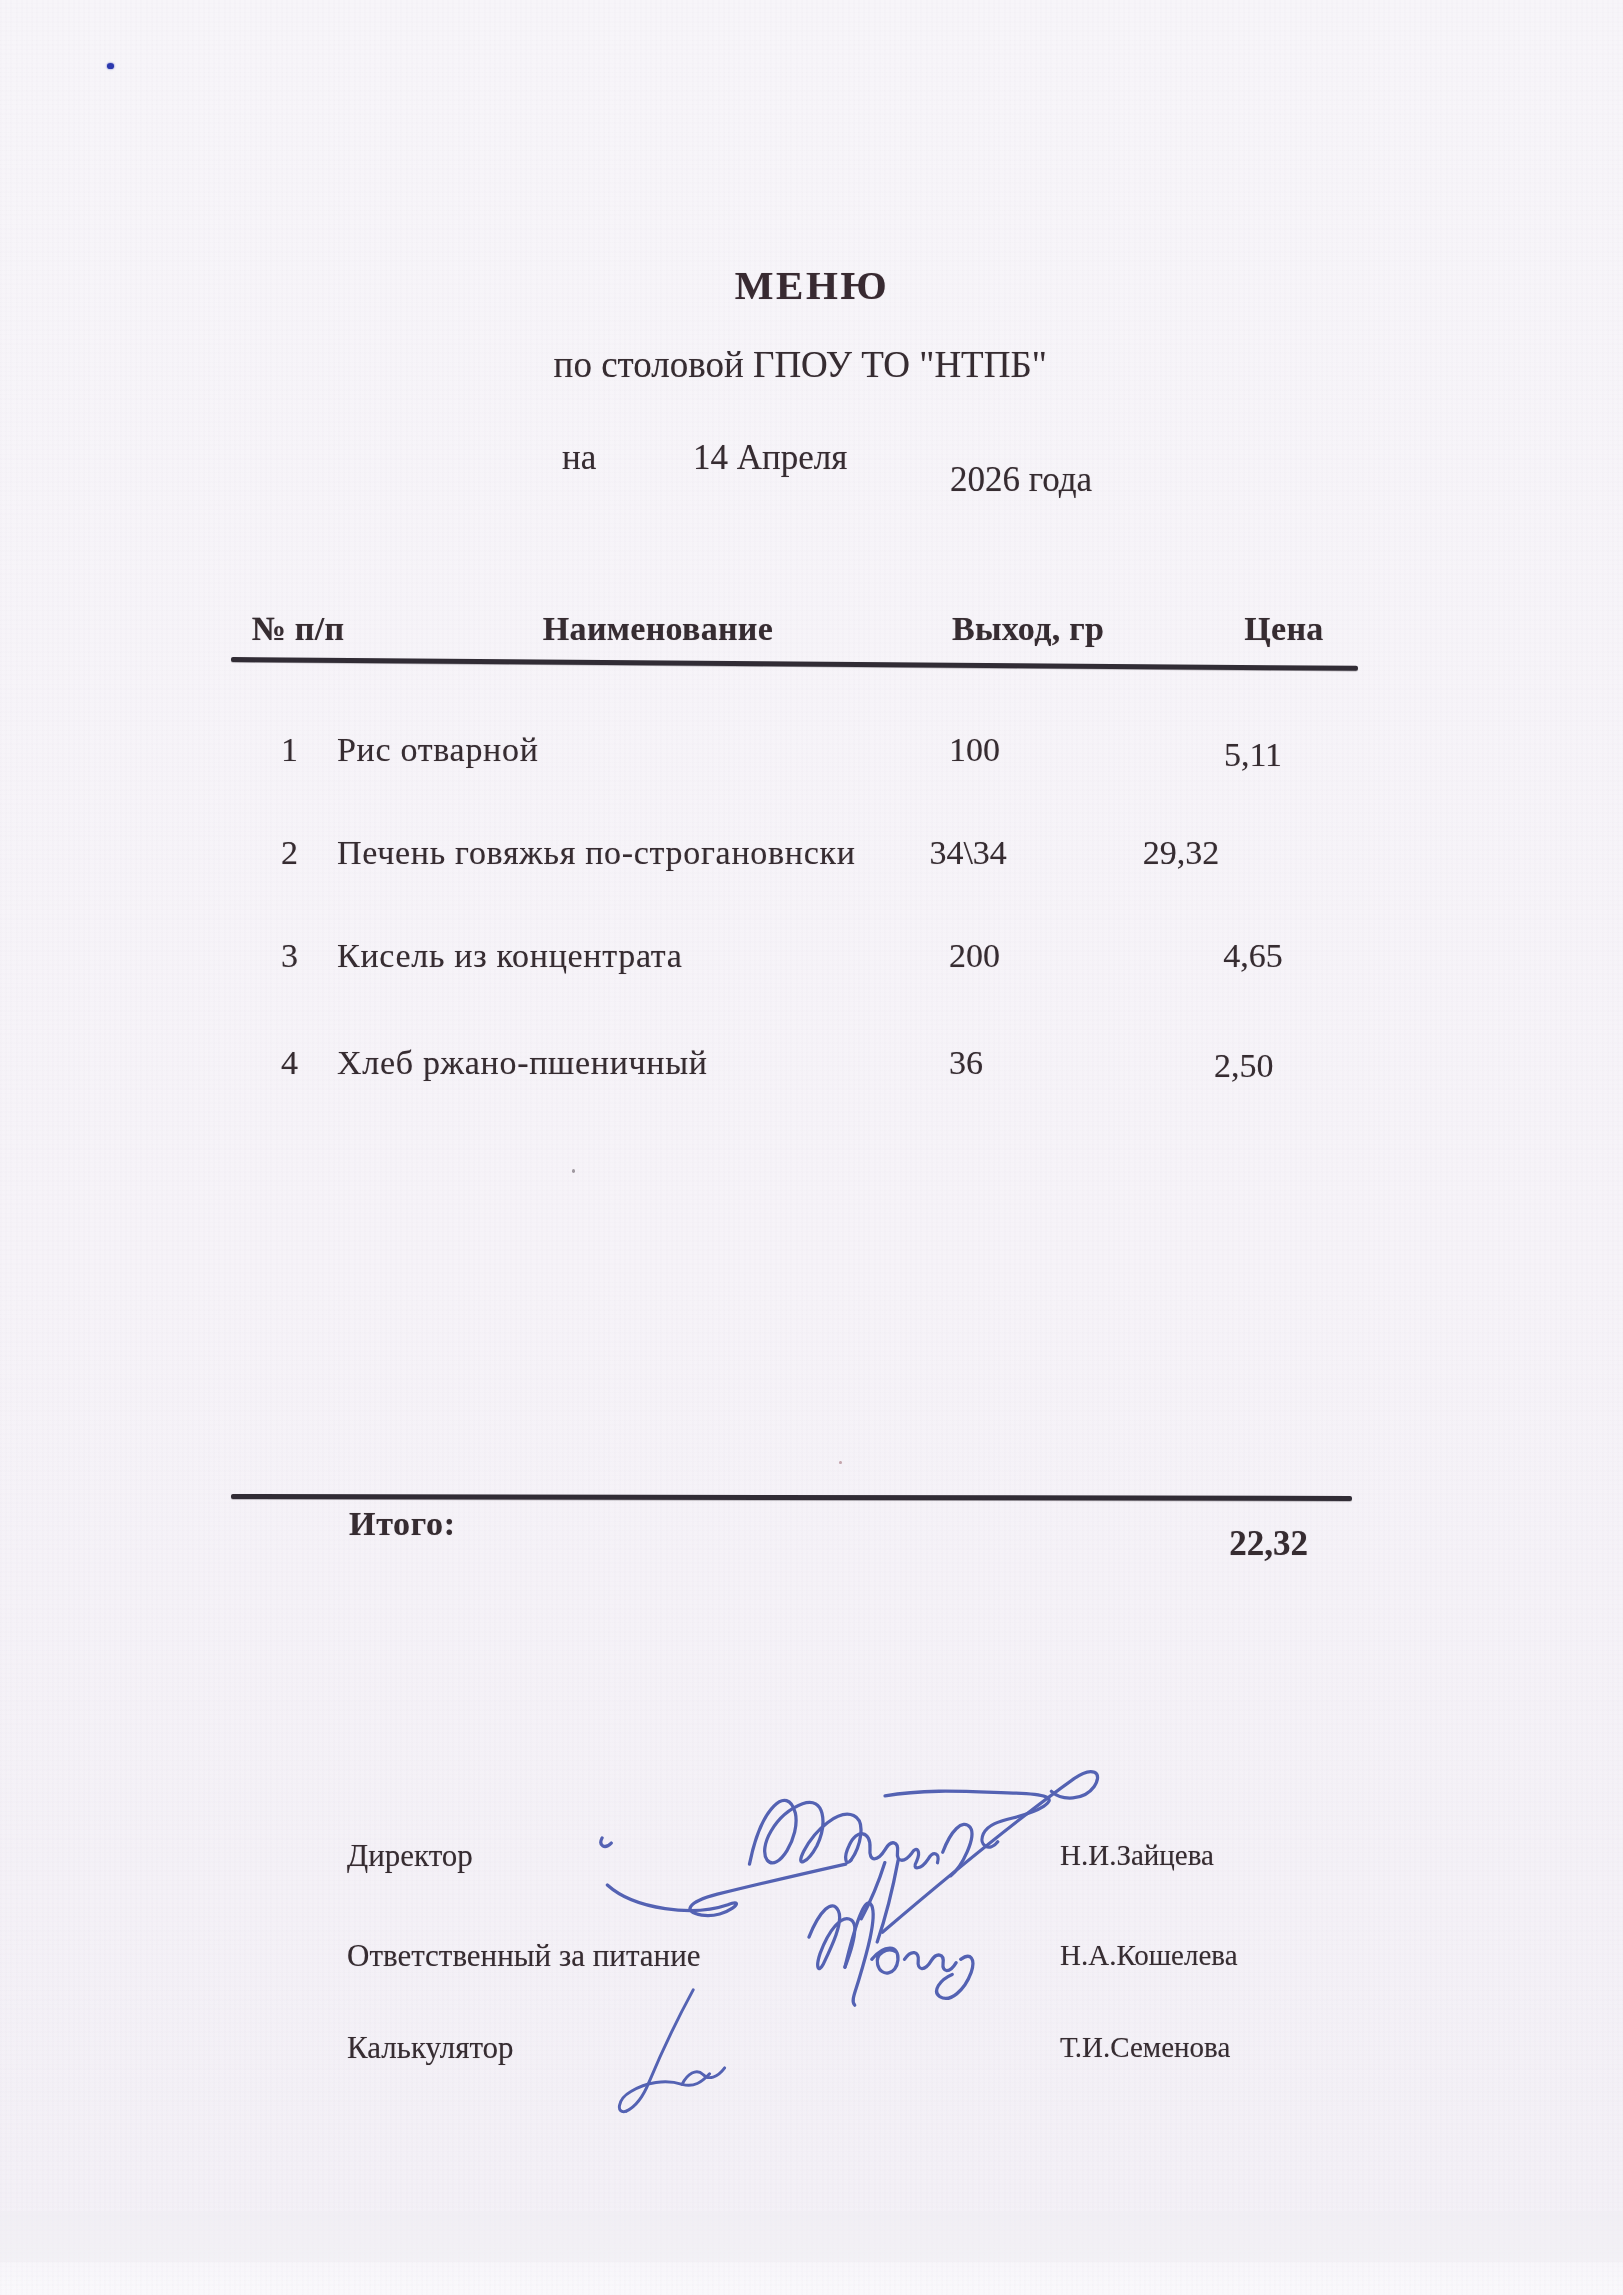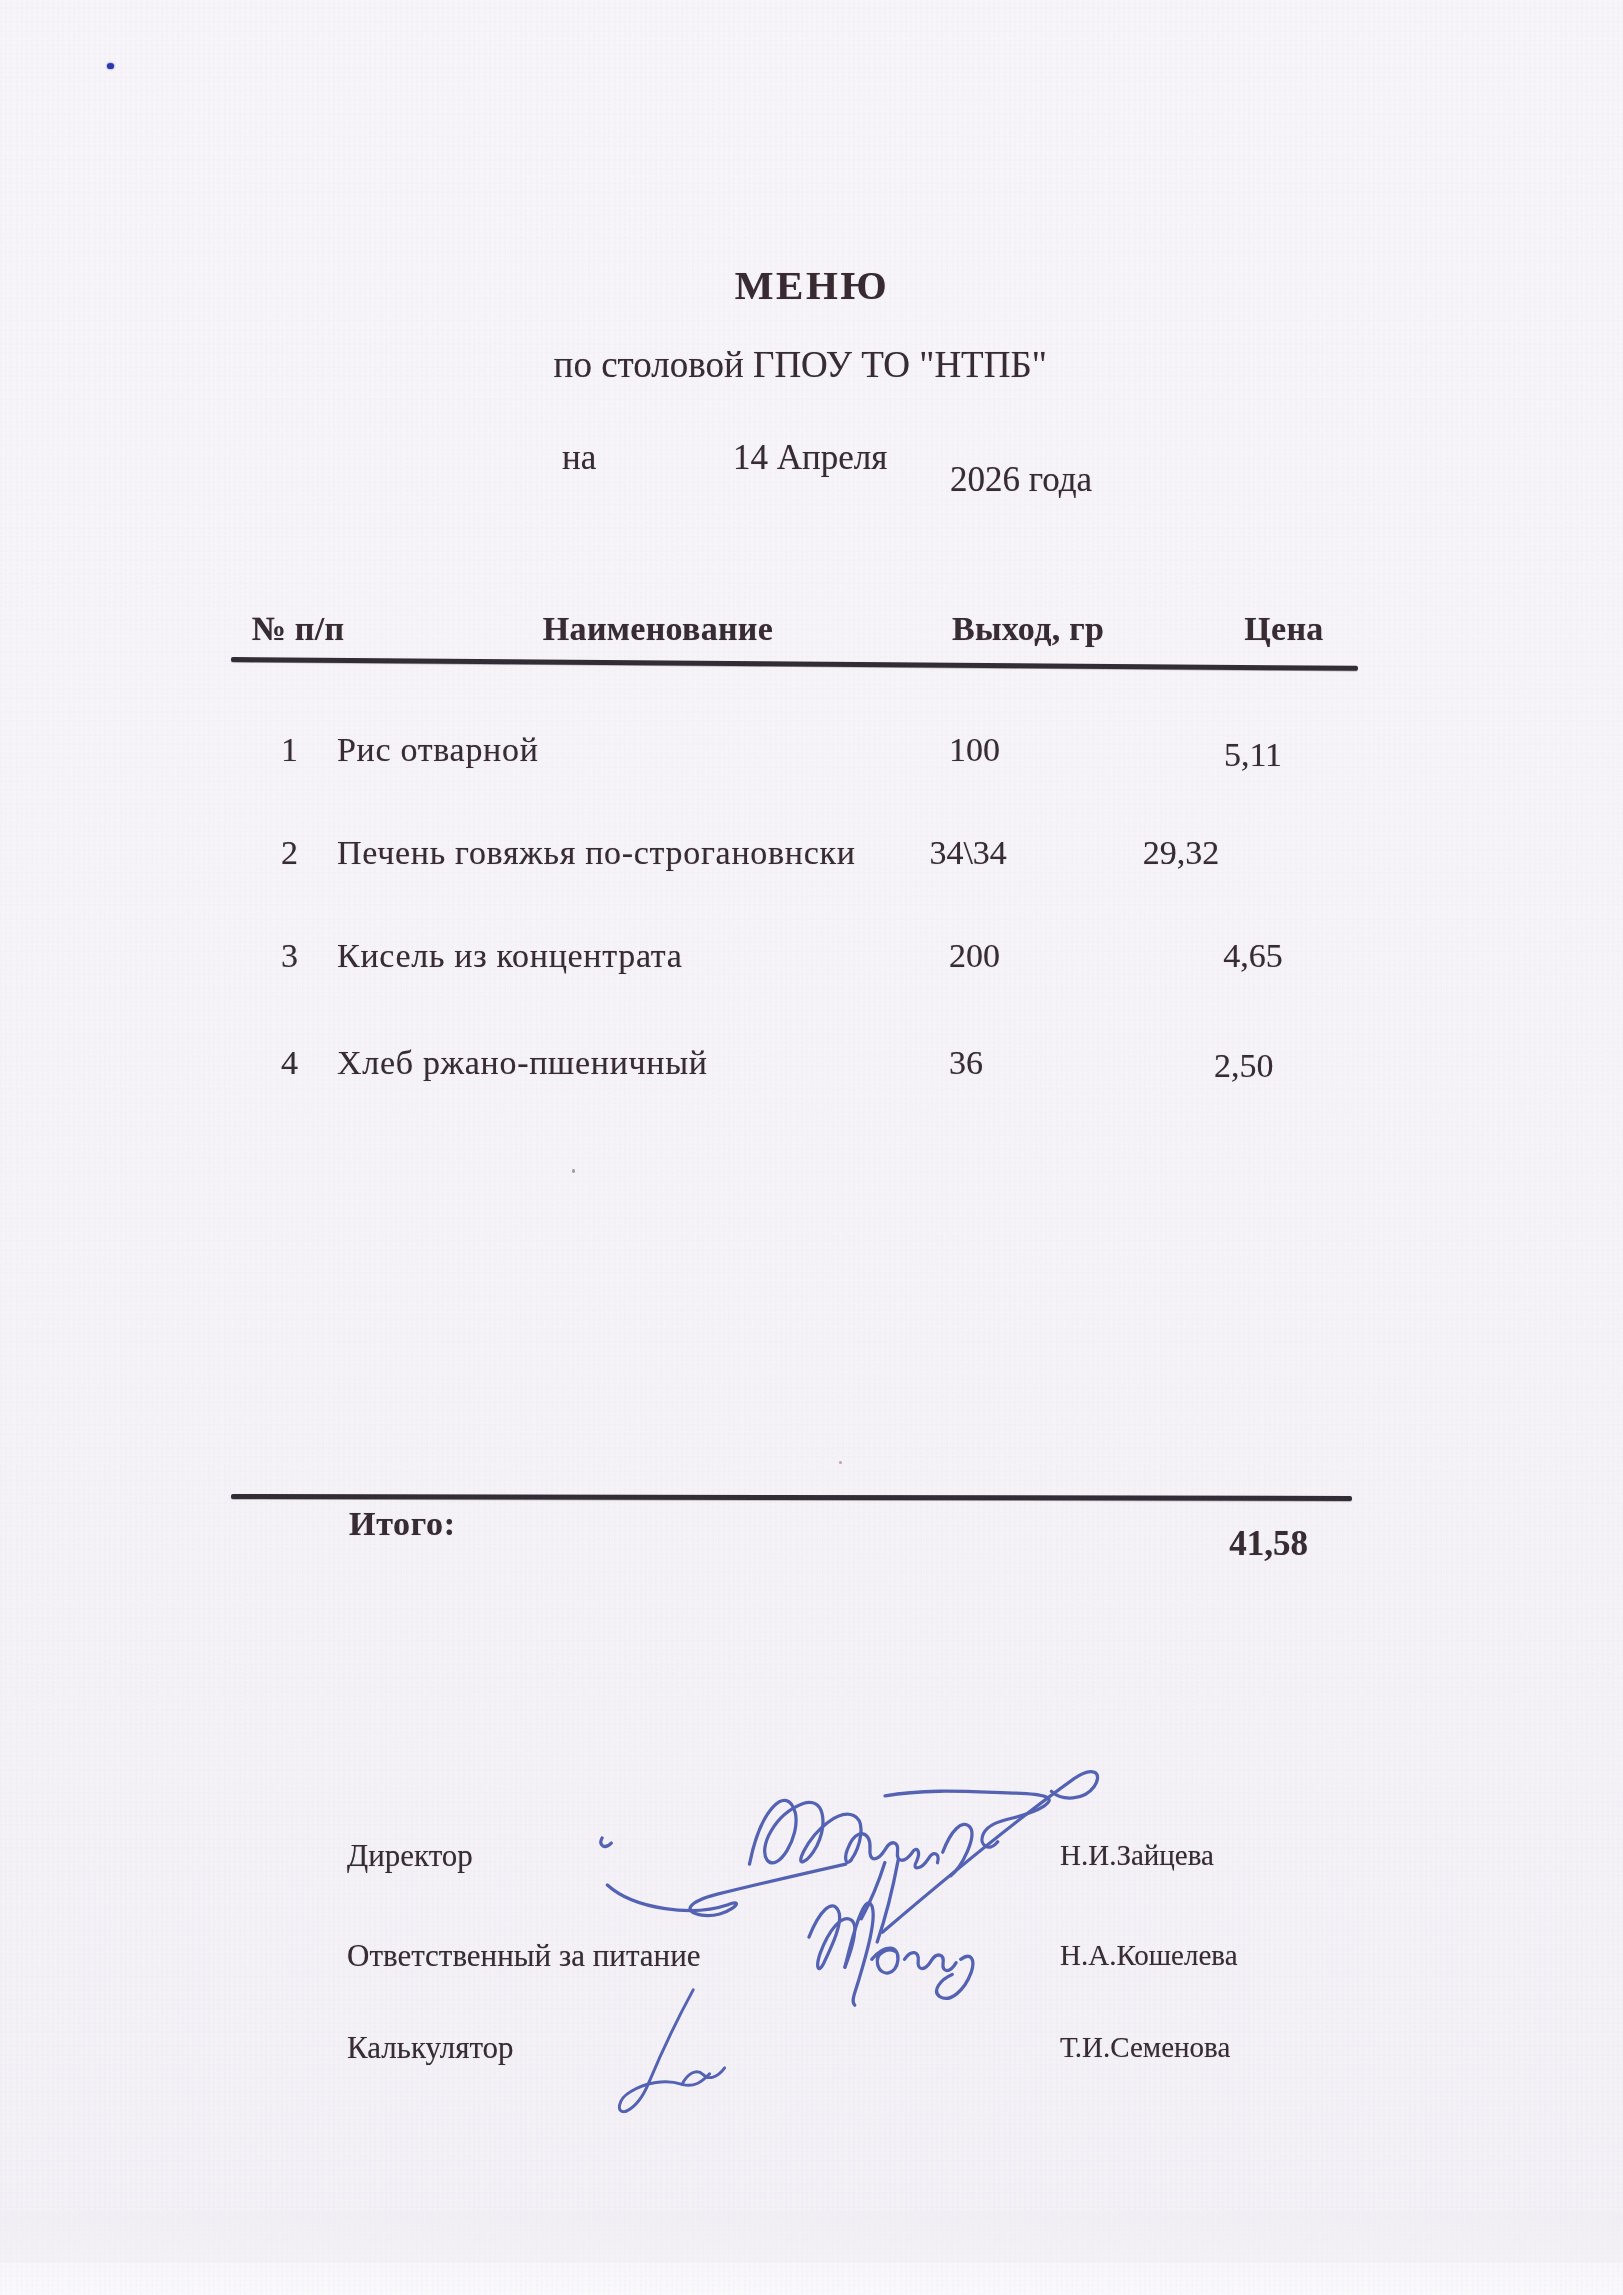--- a/index.html
+++ b/index.html
@@ -57,21 +57,21 @@
     line-height: 52px;
     color: #382a31;
   }
   .subtitle {
     left: -11.8px; top: 341px; width: 1624px;
     text-align: center;
     font-size: 37px;
     line-height: 48px;
   }
   .date-prefix { left: 562px;  top: 435px; font-size: 35px; line-height: 46px; }
-  .date-value  { left: 693px; top: 435px; font-size: 35px; line-height: 46px; margin-left: 40px; }
+  .date-value  { left: 693px; top: 435px; font-size: 35px; line-height: 46px; }
   .date-year   { left: 950px; top: 457px; font-size: 35px; line-height: 46px; }
 
   .thead-cell { font-weight: bold; font-size: 34px; line-height: 43px; top: 607px; letter-spacing: 0.3px; }
   .th-num   { left: 236px;  width: 124px; text-align: center; }
   .th-name  { left: 491px;  width: 334px; text-align: center; }
   .th-out   { left: 952px; width: 196px; text-align: left; }
   .th-price { left: 1212px; width: 144px; text-align: center; }
 
   .rule {
     position: absolute;
@@ -176,21 +176,21 @@
   </div>
   <div class="r3">
     <span class="doc-text row-cell cell-num">4</span>
     <span class="doc-text row-cell cell-name">Хлеб ржано-пшеничный</span>
     <span class="doc-text row-cell cell-out">36</span>
     <span class="doc-text row-cell cell-price">2,50</span>
   </div>
 
   <div class="rule rule-total"></div>
   <div class="doc-text total-label">Итого:</div>
-  <div class="doc-text total-value">41,58</div>
+  <div class="doc-text total-value">22,32</div>
 
   <div class="sig-row-a">
     <span class="doc-text sig-role">Директор</span>
     <span class="doc-text sig-name">Н.И.Зайцева</span>
   </div>
   <div class="sig-row-b">
     <span class="doc-text sig-role">Ответственный за питание</span>
     <span class="doc-text sig-name">Н.А.Кошелева</span>
   </div>
   <div class="sig-row-c">

